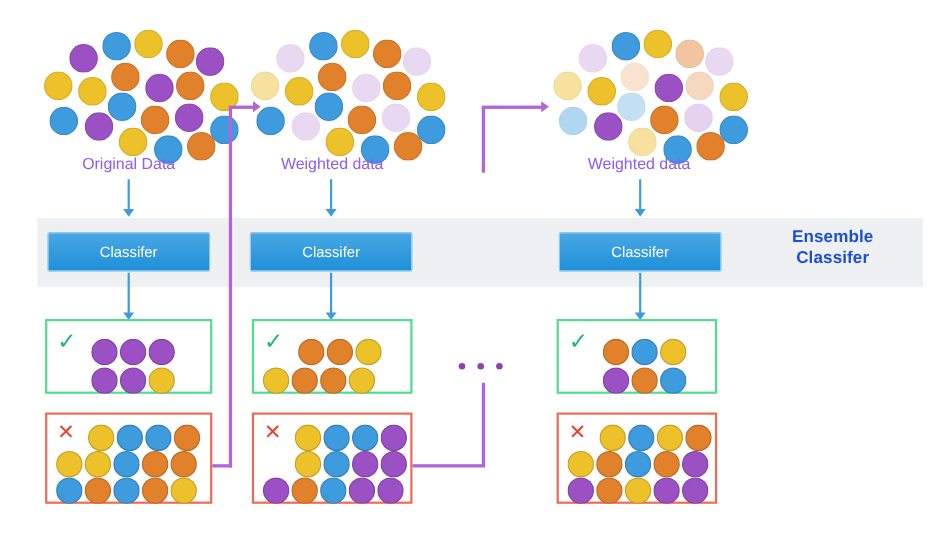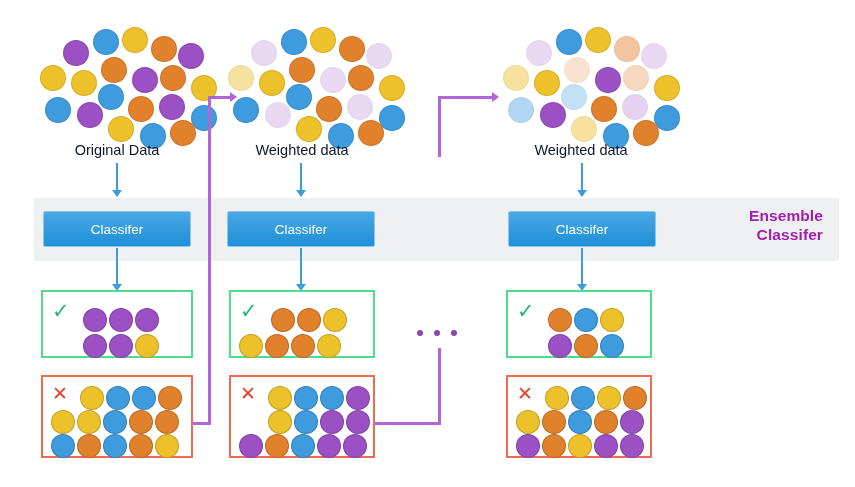--- a/index.html
+++ b/index.html
@@ -9,31 +9,31 @@
     overflow:hidden;position:relative;
   }
   #stage{position:absolute;left:0;top:0;width:855px;height:487px;}
   .abs{position:absolute;}
 
   
   .band{
     left:34px;top:198px;width:805px;height:63px;background:#eef0f1;
   }
   .ensemble-label{
-    right:32px;top:206px;width:160px;text-align:right;
-    color:#a21caf;font-weight:bold;font-size:15.5px;line-height:19px;
+    right:18px;top:206px;width:160px;text-align:center;
+    color:#1d4ed8;font-weight:bold;font-size:15.5px;line-height:19px;
     letter-spacing:.1px;
   }
 
   
   .cluster{width:175px;height:115px;}
   .dot{position:absolute;border-radius:50%;box-sizing:border-box;}
 
   .cap{
-    font-size:14.5px;color:#0f172a;text-align:center;width:200px;
+    font-size:14.5px;color:#8b5cf6;text-align:center;width:200px;
   }
 
   
   .clf{
     width:148px;height:36px;border-radius:2px;
     background:linear-gradient(180deg,#49a8e4 0%,#1f8fd8 100%);
     border:1px solid #8cc8ec;
     color:#ffffff;font-size:13.5px;
     display:flex;align-items:center;justify-content:center;
     box-sizing:border-box;

